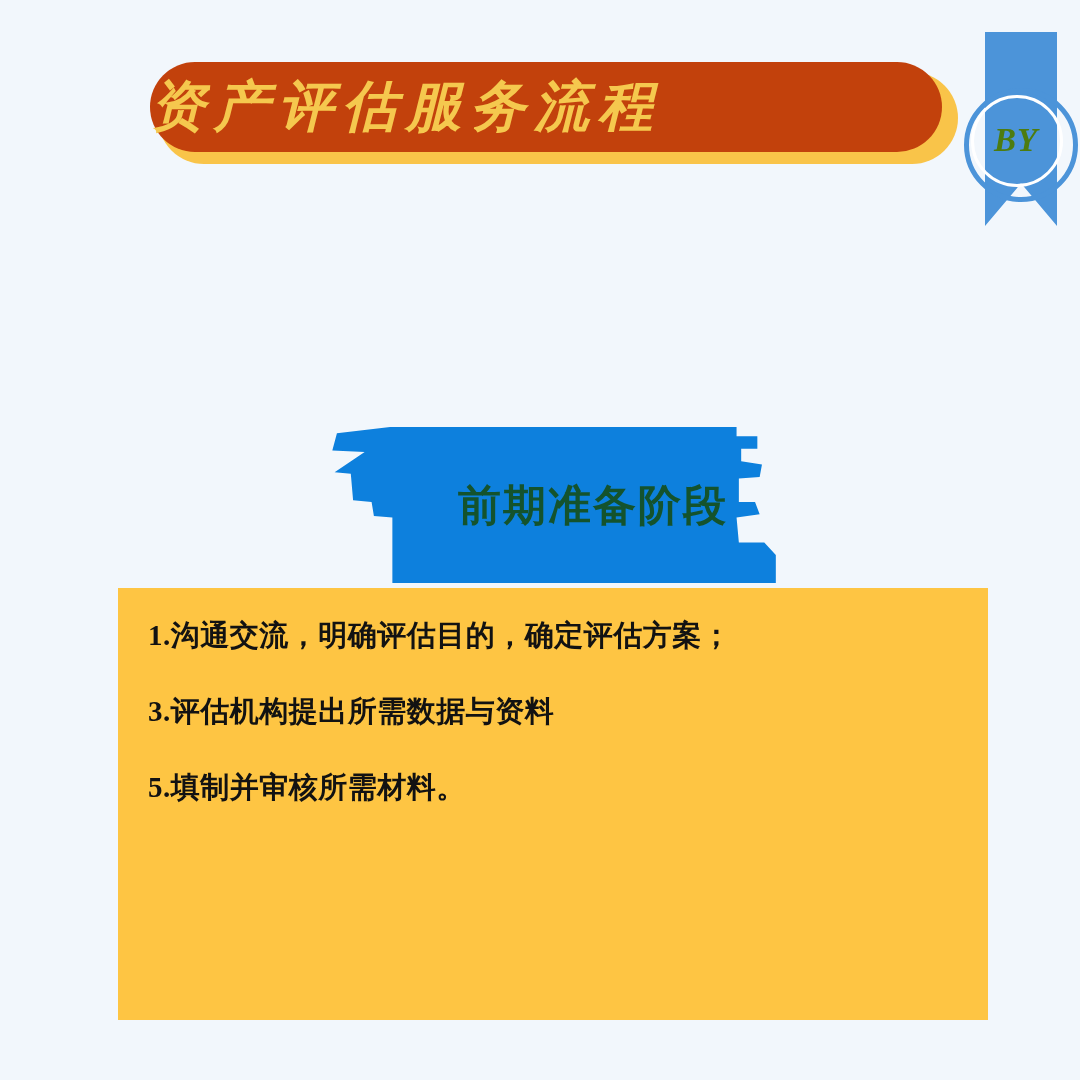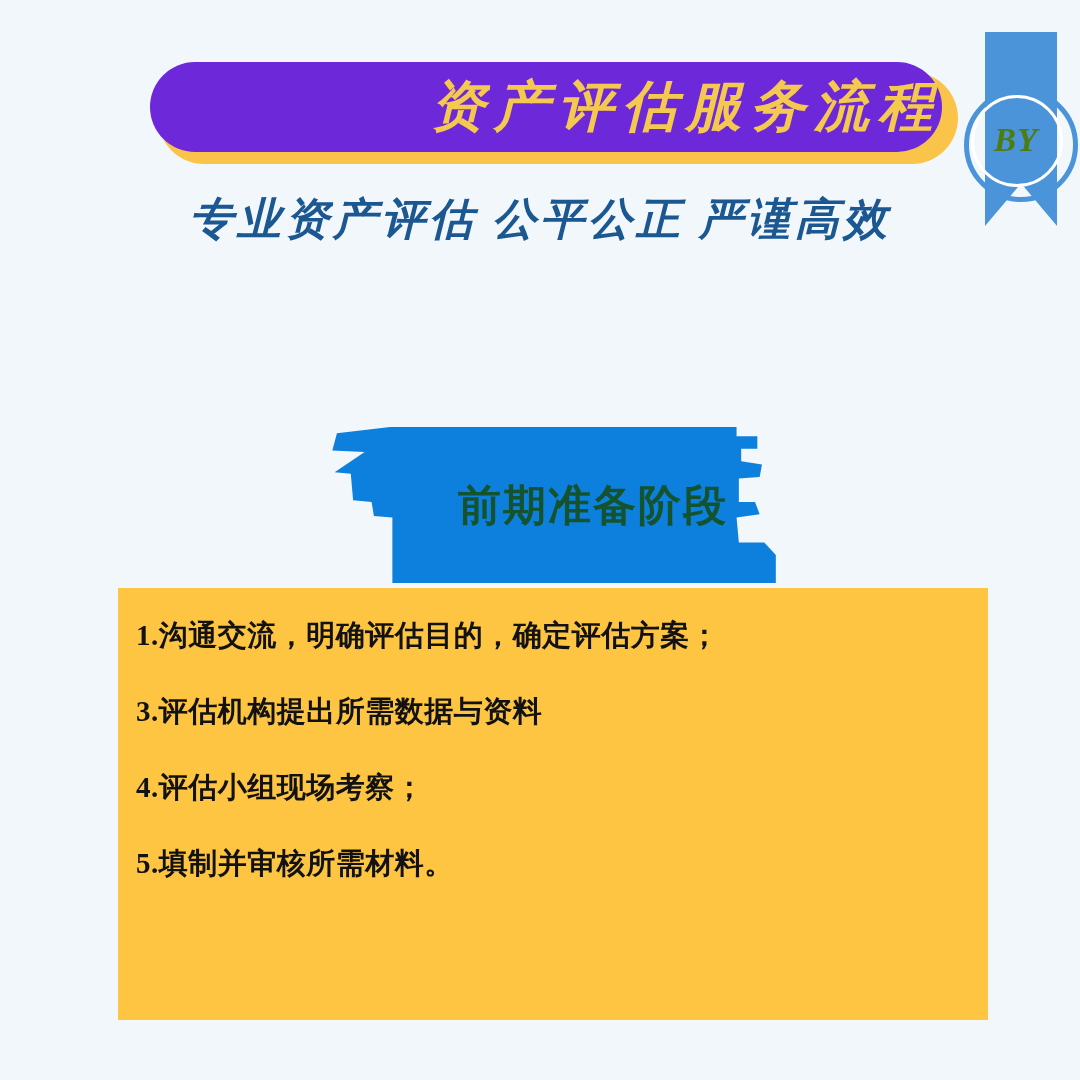--- a/index.html
+++ b/index.html
@@ -39,25 +39,25 @@
     height: 92px;
     background: #f9c449;
     border-radius: 48px;
   }
   .title-pill {
     position: absolute;
     left: 0px;
     top: 0px;
     width: 792px;
     height: 90px;
-    background: #6d28d9;
+    background: #c2410c;
     border-radius: 46px;
     display: flex;
     align-items: center;
-    justify-content: flex-end;
+    justify-content: flex-start;
   }
   .title-text {
     font-family: "Liberation Serif", "DejaVu Serif", serif;
     font-size: 55px;
     font-weight: bold;
     font-style: italic;
     color: #f5c84e;
     letter-spacing: 9px;
     white-space: nowrap;
     line-height: 1;
@@ -191,21 +191,21 @@
   }
 
   
   .content-card {
     position: absolute;
     left: 118px;
     top: 588px;
     width: 870px;
     height: 432px;
     background: #fec543;
-    padding: 32px 0 0 0;
+    padding: 32px 0 0 12px;
     box-sizing: border-box;
   }
   .content-list {
     margin: 0;
     padding: 0;
     list-style: none;
   }
   .content-item {
     font-family: "Liberation Serif", "DejaVu Serif", serif;
     font-size: 29px;
@@ -226,39 +226,37 @@
 
 <div id="poster">
 
   <div class="title-wrap">
     <div class="title-pill-shadow"></div>
     <div class="title-pill">
       <div class="title-text">资产评估服务流程</div>
     </div>
   </div>
 
-  <div class="subtitle">专业资产评估 公平公正 严谨高效</div>
 
   <div class="ribbon">
     <div class="ribbon-body"></div>
     <div class="ribbon-seal">
       <div class="ribbon-seal-fill"></div>
       <div class="ribbon-seal-circle"></div>
       <div class="ribbon-seal-inner"></div>
       <div class="ribbon-seal-label">BY</div>
     </div>
   </div>
 
   <div class="stage-banner">
     <div class="stage-banner-shape"></div>
     <div class="stage-banner-label">前期准备阶段</div>
   </div>
 
   <div class="content-card">
     <ul class="content-list">
       <li class="content-item">1.沟通交流，明确评估目的，确定评估方案；</li>
       <li class="content-item">3.评估机构提出所需数据与资料</li>
-      <li class="content-item">4.评估小组现场考察；</li>
       <li class="content-item">5.填制并审核所需材料。</li>
     </ul>
   </div>
 
 </div>
 
 </body></html>

